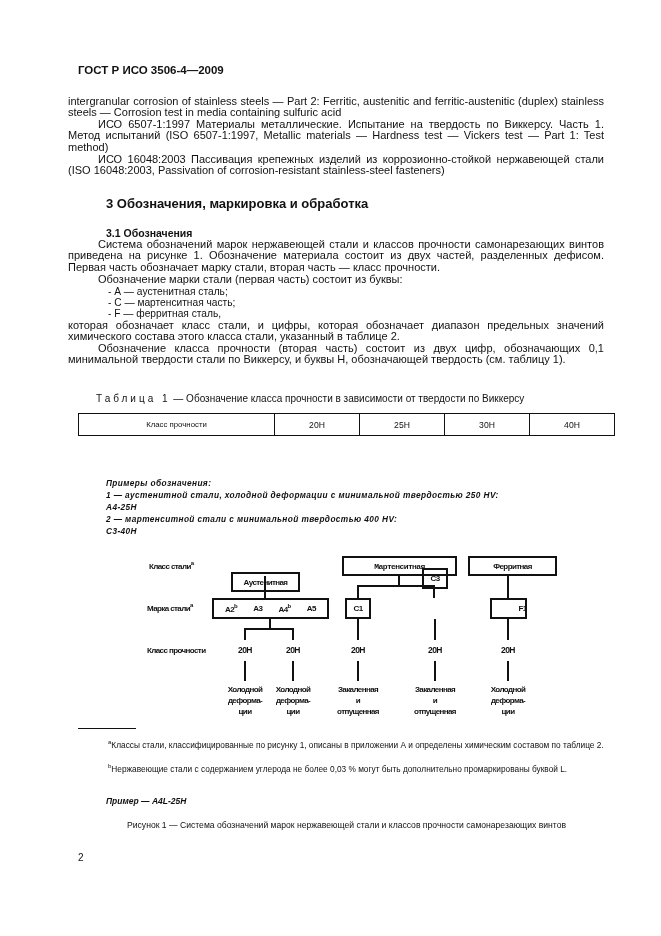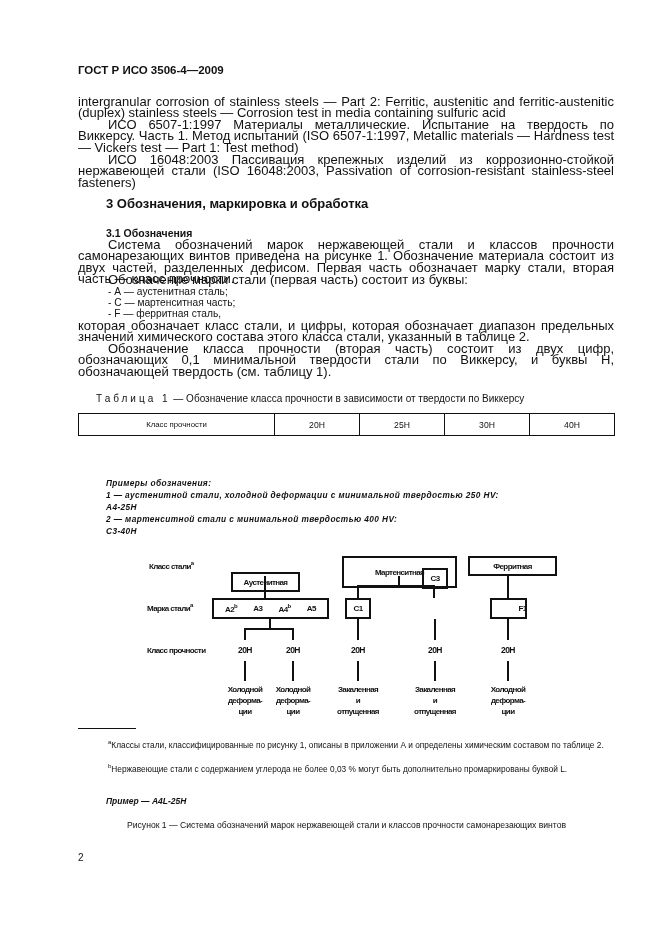--- a/index.html
+++ b/index.html
@@ -1,20 +1,20 @@
 <!DOCTYPE html>
 <html><head>
 <meta charset="utf-8">
 <style>
   html, body { margin: 0; padding: 0; background: #ffffff; }
   body { width: 661px; height: 936px; position: relative; overflow: hidden;
          font-family: "Liberation Sans", sans-serif; color: #111; }
   .abs { position: absolute; }
   .hdr { left: 78px; top: 64px; font-size: 11.5px; font-weight: bold; }
-  .p { position: absolute; left: 78px; width: 536px; font-size: 13px; line-height: 11.4px;
+  .p { position: absolute; left: 68px; width: 536px; font-size: 11px; line-height: 11.4px;
        text-align: justify; }
   .ind { text-indent: 30px; }
   .h2 { position: absolute; left: 106px; top: 196px; font-size: 13px; font-weight: bold; }
   .h3 { position: absolute; left: 106px; top: 227px; font-size: 10.5px; font-weight: bold; }
   .li { position: absolute; left: 108px; font-size: 10.2px; }
   .tcap { position: absolute; left: 96px; top: 393px; font-size: 10px; }
   .tcap .sp { letter-spacing: 3px; }
   table.t1 { position: absolute; left: 78px; top: 413px; width: 537px; border-collapse: collapse;
              font-size: 8.6px; }
   table.t1 td { border: 1px solid #111; height: 21px; text-align: center; padding: 0; }
@@ -76,21 +76,21 @@
 <div class="ex" style="top:514px;">2 — мартенситной стали с минимальной твердостью 400 HV:</div>
 <div class="ex" style="top:526px;">С3-40Н</div>
 
 <div class="diag">
 
   <div class="dl" style="left:149px; top:560px;"><span>Класс стали</span><span class="sup">a</span></div>
   <div class="dl" style="left:147px; top:602px;"><span>Марка стали</span><span class="sup">a</span></div>
   <div class="dl" style="left:147px; top:646px;">Класс прочности</div>
 
   <div class="box" style="left:231px; top:556px; width:69px; height:20px;margin-top:16px;">Аустенитная</div>
-  <div class="box" style="left:342px; top:556px; width:115px; height:32px;">Мартенситная</div>
+  <div class="box" style="left:342px; top:556px; width:115px; height:20px;font-family:Liberation Mono, monospace;">Мартенситная</div>
   <div class="box" style="left:468px; top:556px; width:89px; height:20px;">Ферритная</div>
 
   <div class="vl" style="left:264px; top:576px; height:22px;"></div>
   <div class="vl" style="left:398px; top:576px; height:10px;"></div>
   <div class="hl" style="left:357px; top:585px; width:78px;"></div>
   <div class="vl" style="left:357px; top:585px; height:13px;"></div>
   <div class="vl" style="left:433px; top:585px; height:13px;"></div>
   <div class="vl" style="left:507px; top:576px; height:22px;"></div>
 
   <div class="box" style="left:212px; top:598px; width:117px; height:21px; justify-content:space-around; padding:0 3px;">

